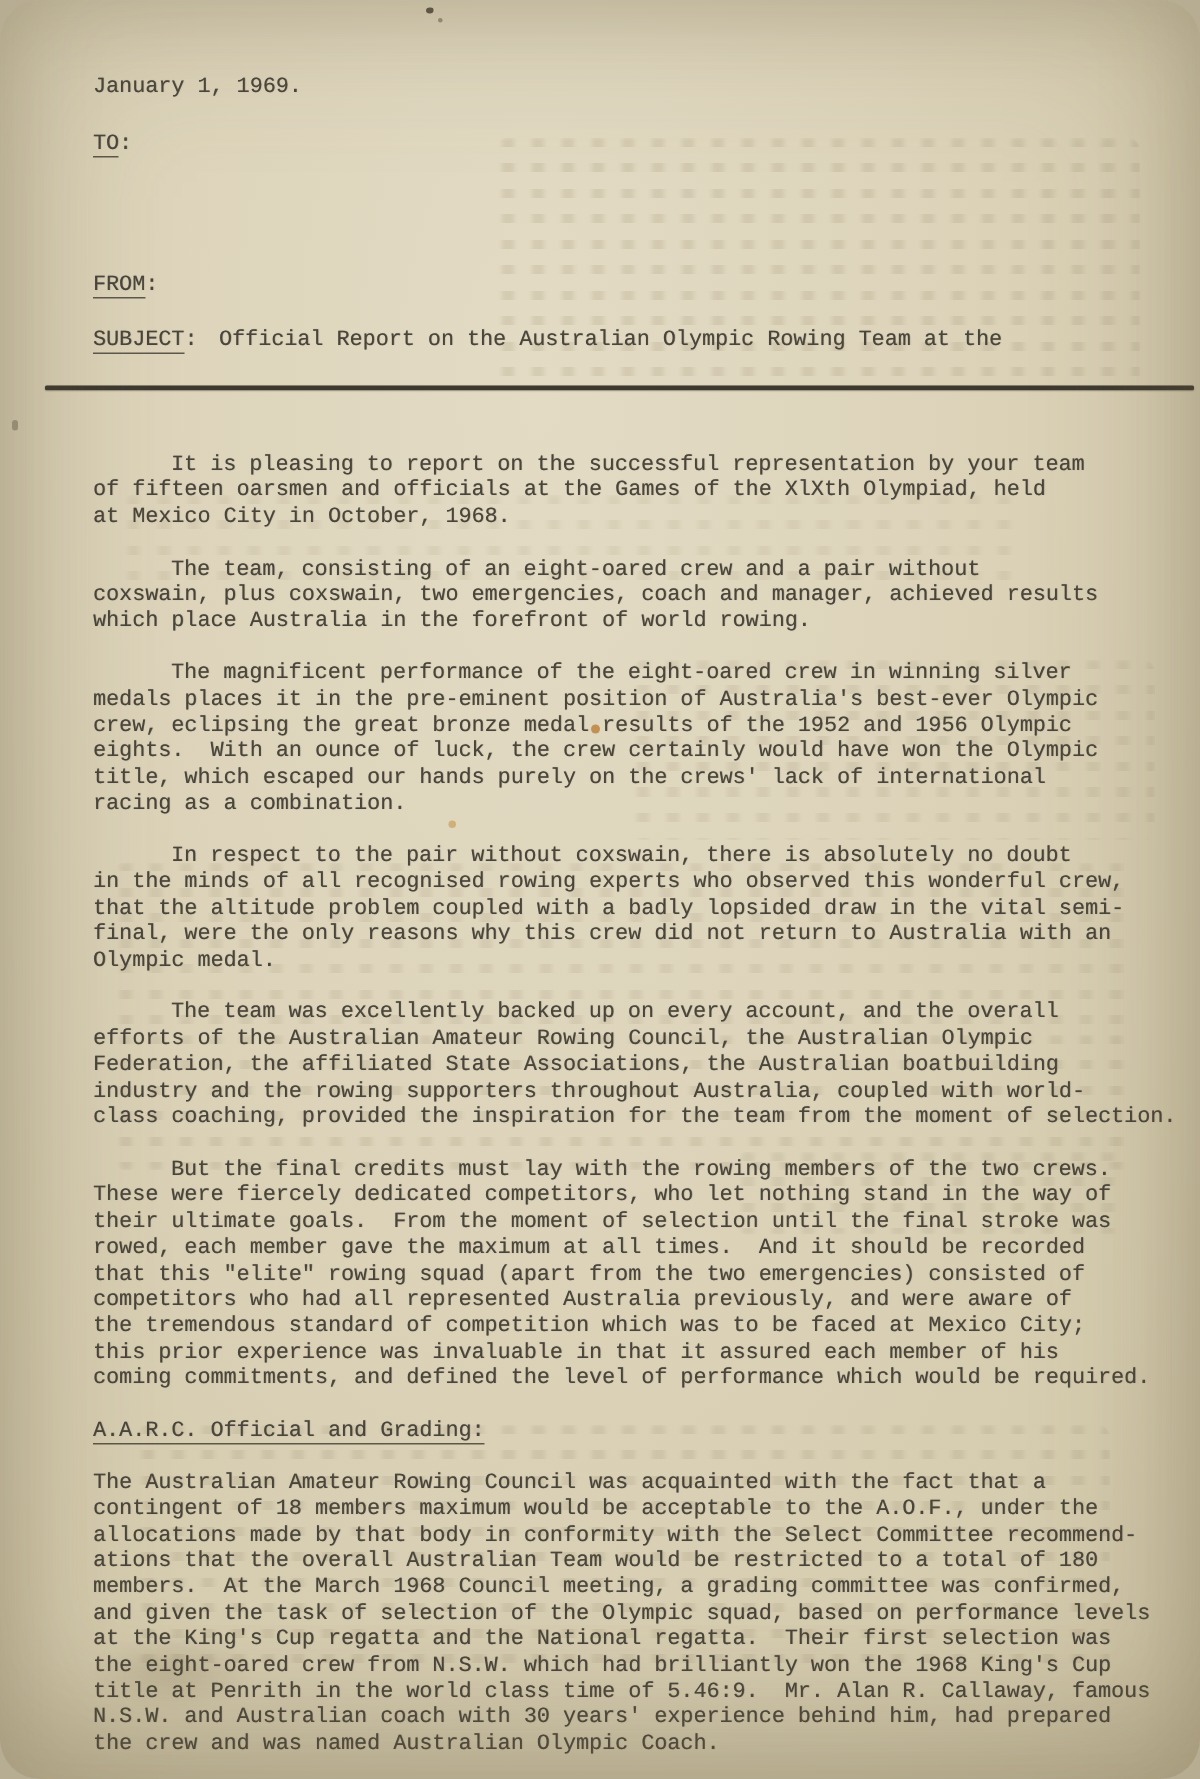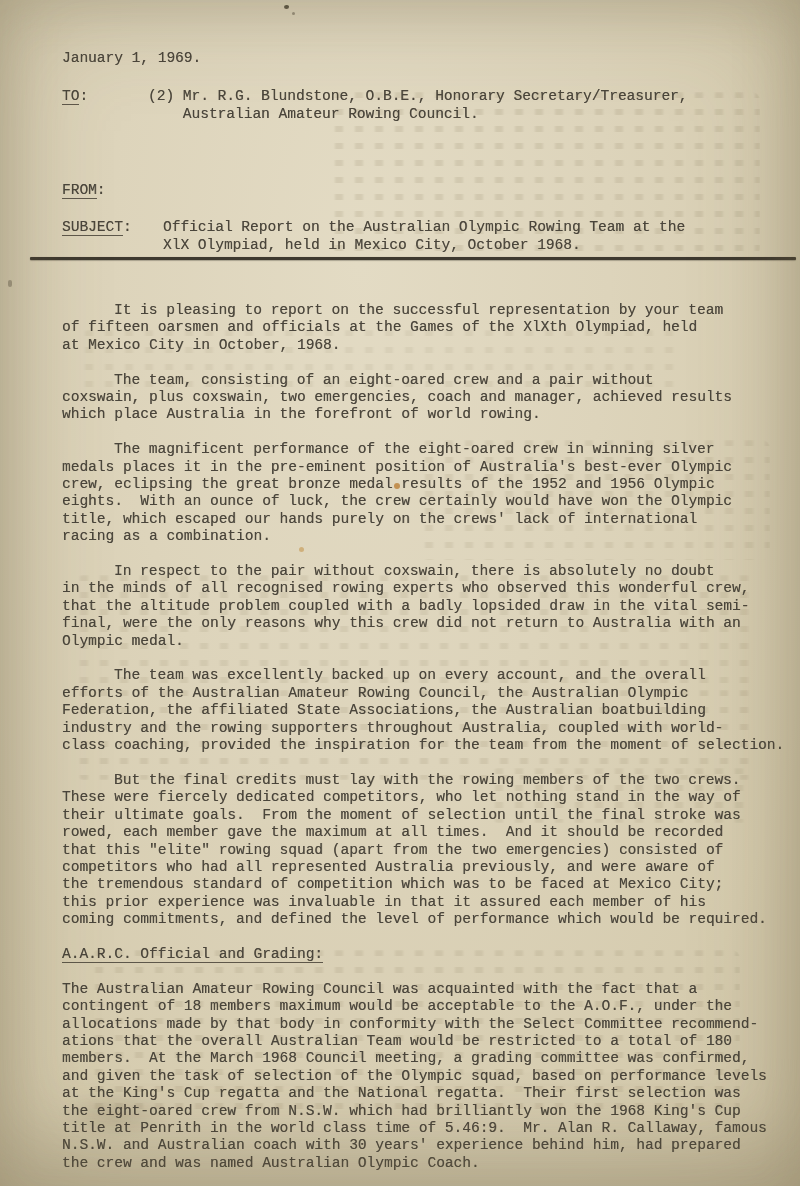--- a/index.html
+++ b/index.html
@@ -7,35 +7,36 @@
     position:relative;
     width:800px;height:1186px;
     margin:0;
     background:
       radial-gradient(ellipse at 45% 22%, #e3dbc4 0%, #ddd4bb 40%, #d5cbae 78%, #ccc1a3 100%);
     font-family:"Liberation Mono","DejaVu Sans Mono",monospace;
     font-size:14.5px;
     line-height:18px;
     color:#4a453b;
     overflow:hidden;
+    border-radius:27px;
   }
   .ink{ text-shadow:0.3px 0.3px 0.5px rgba(74,69,59,0.55); }
   .abs{ position:absolute; z-index:2; }
   .line{ white-space:pre; }
   .u{ border-bottom:1.5px solid rgba(72,66,55,0.85); padding-bottom:0px; }
 
   
   .date-line{ left:62px; top:49px; }
   .to-label{ left:62px; top:87px; }
   .to-items{ left:148px; top:87px; }
   .to-item + .to-item{ margin-top:6px; }
   .from-label{ left:62px; top:181px;text-align:right; }
   .from-text{ left:137px; top:181px; }
   .subject-label{ left:62px; top:218px; }
-  .subject-lines{ left:163px; top:218px; }
+  .subject-lines{ left:146px; top:218px; }
 
   .rule{
     left:30px; top:257px; width:766px; height:2.5px;
     background:#3e392f;
     box-shadow:0 0.5px 1px rgba(62,57,47,0.6);
     border-radius:1px;
   }
 
   
   .body-text{ left:62px; top:302px; width:740px; line-height:17.4px; }
@@ -98,32 +99,27 @@
   <div class="abs mark-comma"></div>
   <div class="abs stain1"></div>
   <div class="abs stain2"></div>
   <div class="smudge abs"></div>
 
   <div class="abs ink date-line line">January 1, 1969.</div>
 
   <div class="abs ink to-label line"><span class="u">TO</span><span>:</span></div>
 
   <div class="abs ink to-items">
-    <div class="to-item">
-      <div class="line">(2) Mr. R.G. Blundstone, O.B.E., Honorary Secretary/Treasurer,</div>
-      <div class="line">    Australian Amateur Rowing Council.</div>
-    </div>
   </div>
 
   <div class="abs ink from-label line"><span class="u">FROM</span><span>:</span></div>
 
   <div class="abs ink subject-label line"><span class="u">SUBJECT</span><span>:</span></div>
   <div class="abs ink subject-lines">
     <div class="line">Official Report on the Australian Olympic Rowing Team at the</div>
-    <div class="line">XlX Olympiad, held in Mexico City, October 1968.</div>
   </div>
 
   <div class="abs rule"></div>
 
   <div class="abs ink body-text">
     <div>
         <div class="para indent">
           <div class="line first">It is pleasing to report on the successful representation by your team</div>
           <div class="line">of fifteen oarsmen and officials at the Games of the XlXth Olympiad, held</div>
           <div class="line">at Mexico City in October, 1968.</div>

